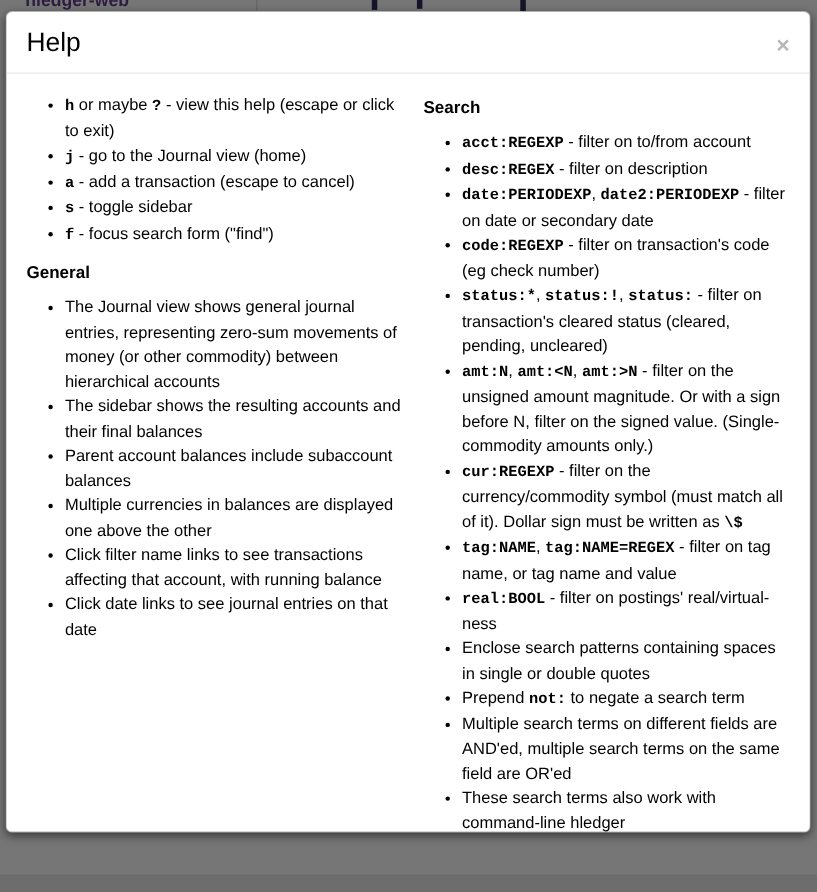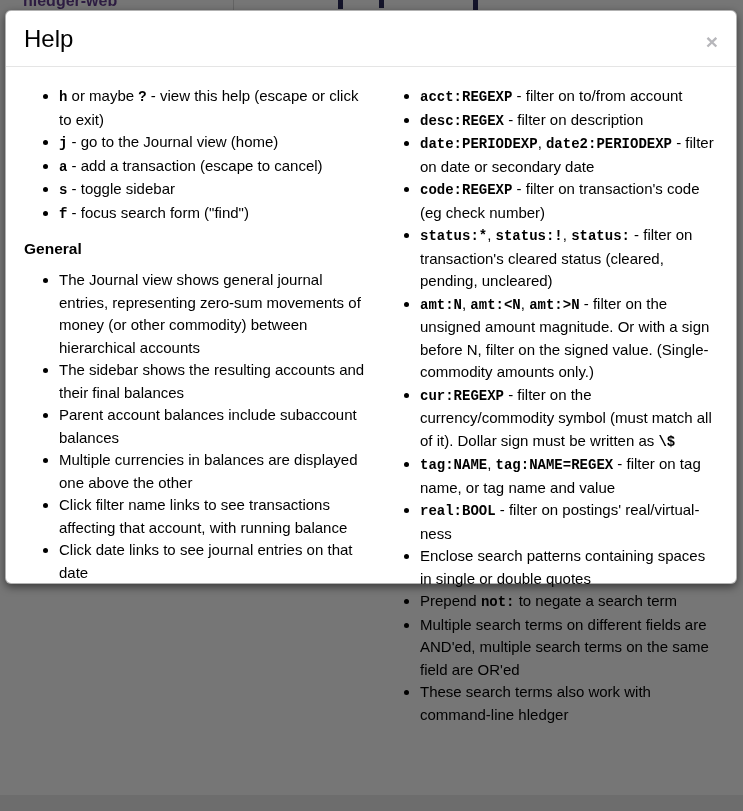--- a/index.html
+++ b/index.html
@@ -30,21 +30,21 @@
   .bg-stem.s2 { left:376px; width:5px; height:8px; }
   .bg-stem.s3 { left:470px; width:5px; height:10px; }
   .bg-shade-bottom {
     position:absolute; left:0; bottom:0; width:743px; height:16px;
     background:#6d6d6d;
   }
 
   
   .modal {
     position:absolute; left:5px; top:10px;
-    width:732px; height:574px;
+    width:732px; height:747px;
     background:#ffffff;
     border:1px solid rgba(0,0,0,0.3);
     border-radius:6px;
     box-shadow:0 3px 9px rgba(0,0,0,0.5);
   }
   .modal-header {
     position:relative;
     padding:13px 18px 12px 18px;
     border-bottom:1px solid #e5e5e5;
   }
@@ -124,20 +124,21 @@
         <ul class="bullets">
           <li>The Journal view shows general journal entries, representing zero-sum movements of money (or other commodity) between hierarchical accounts</li>
           <li>The sidebar shows the resulting accounts and their final balances</li>
           <li>Parent account balances include subaccount balances</li>
           <li>Multiple currencies in balances are displayed one above the other</li>
           <li>Click filter name links to see transactions affecting that account, with running balance</li>
           <li>Click date links to see journal entries on that date</li>
         </ul>
       </div>
     <div class="col col-right" id="col-right">
+        <h4 class="section-heading">Search</h4>
         <ul class="bullets">
           <li><code class="kbd">acct:REGEXP</code> - filter on to/from account</li>
           <li><code class="kbd">desc:REGEX</code> - filter on description</li>
           <li><code class="kbd">date:PERIODEXP</code>, <code class="kbd">date2:PERIODEXP</code> - filter on date or secondary date</li>
           <li><code class="kbd">code:REGEXP</code> - filter on transaction's code (eg check number)</li>
           <li><code class="kbd">status:*</code>, <code class="kbd">status:!</code>, <code class="kbd">status:</code> - filter on transaction's cleared status (cleared, pending, uncleared)</li>
           <li><code class="kbd">amt:N</code>, <code class="kbd">amt:&lt;N</code>, <code class="kbd">amt:&gt;N</code> - filter on the unsigned amount magnitude. Or with a sign before N, filter on the signed value. (Single-commodity amounts only.)</li>
           <li><code class="kbd">cur:REGEXP</code> - filter on the currency/commodity symbol (must match all of it). Dollar sign must be written as <code class="kbd">\$</code></li>
           <li><code class="kbd">tag:NAME</code>, <code class="kbd">tag:NAME=REGEX</code> - filter on tag name, or tag name and value</li>
           <li><code class="kbd">real:BOOL</code> - filter on postings' real/virtual-ness</li>

